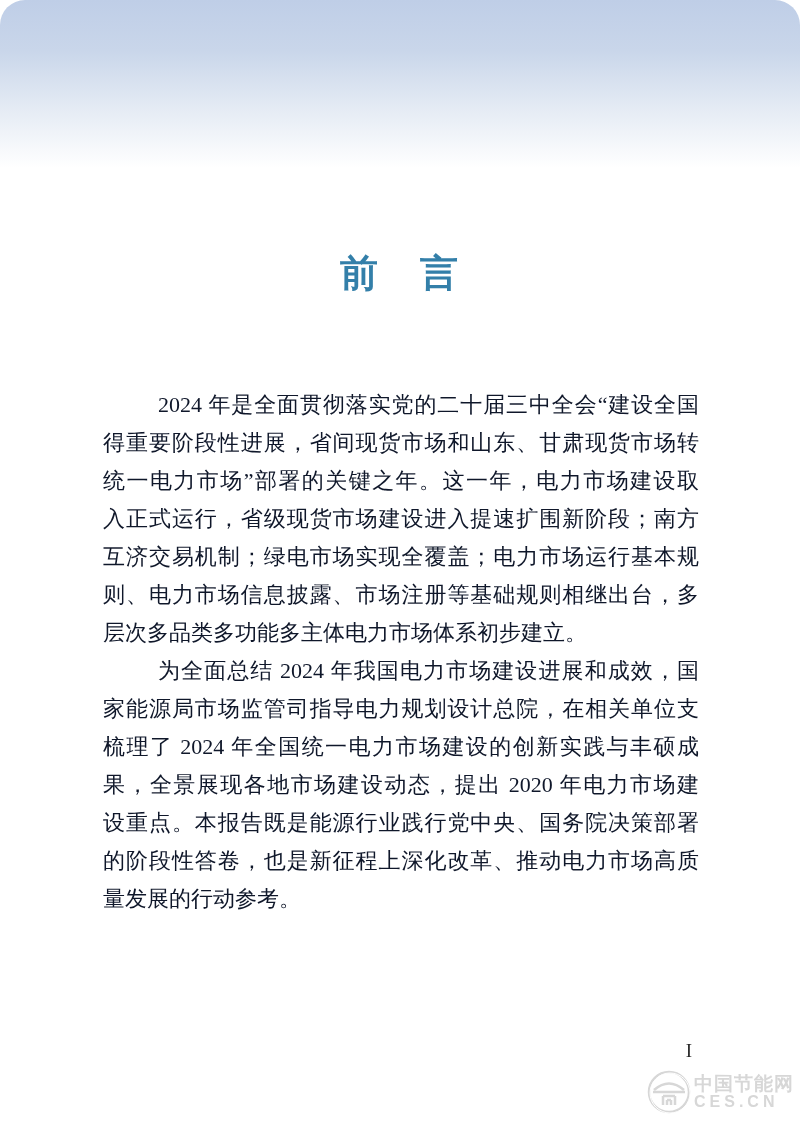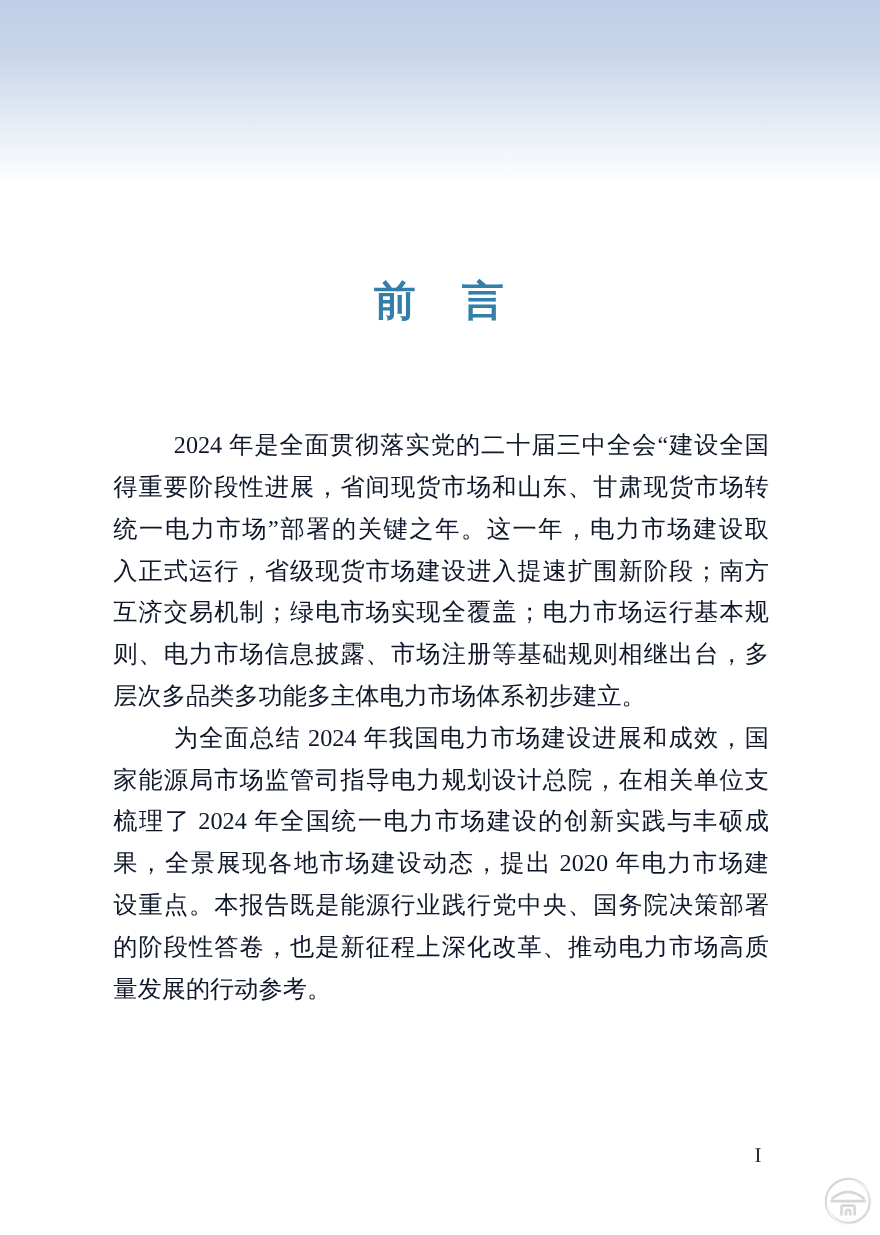--- a/index.html
+++ b/index.html
@@ -7,20 +7,21 @@
     padding: 0;
     background: #ffffff;
   }
   .page {
     position: relative;
     width: 800px;
     height: 1123px;
     background: #ffffff;
     overflow: hidden;
     font-family: "Liberation Serif", "DejaVu Serif", serif;
+    border-radius: 25px;
   }
   .top-gradient {
     position: absolute;
     top: 0; left: 0;
     width: 800px;
     height: 168px;
     background: linear-gradient(180deg, #bfcee7 0%, #c9d6ea 30%, #e7edf5 68%, #ffffff 100%);
   }
   .doc-title {
     position: absolute;
@@ -132,15 +133,19 @@
   <div class="page-number">I</div>
 
   <div class="watermark">
     <svg class="wm-logo" viewBox="0 0 46 46" xmlns="http://www.w3.org/2000/svg">
       <circle cx="23" cy="23" r="20" fill="none" stroke="#d7d7d7" stroke-width="2.5"></circle>
       <circle cx="23" cy="23" r="20" fill="none" stroke="#ffffff" stroke-width="1" transform="translate(1,1)"></circle>
       <path d="M8 21 Q23 8 38 21" fill="none" stroke="#d7d7d7" stroke-width="2.5"></path>
       <line x1="7" y1="23" x2="39" y2="23" stroke="#d7d7d7" stroke-width="2.5"></line>
       <path d="M17 27 L17 36 M29 27 L29 36 M17 27 L29 27 M21 31 L25 31 M21 31 L21 36 M25 31 L25 36" fill="none" stroke="#d7d7d7" stroke-width="2.5"></path>
     </svg>
+    <div class="wm-text">
+      <span class="wm-name">中国节能网</span>
+      <span class="wm-domain">CES.CN</span>
+    </div>
   </div>
 
 </div>
 
 </body></html>

